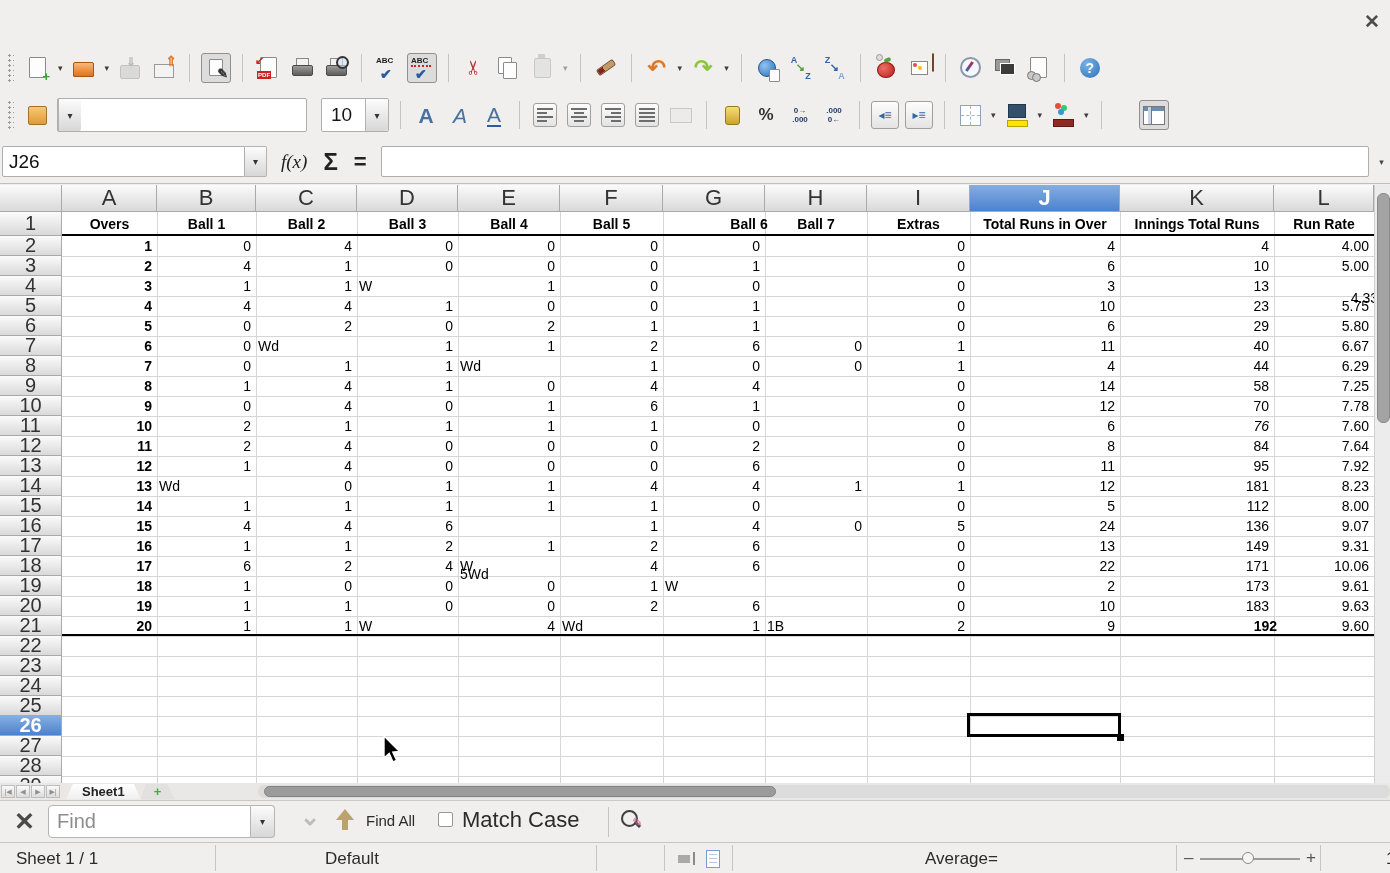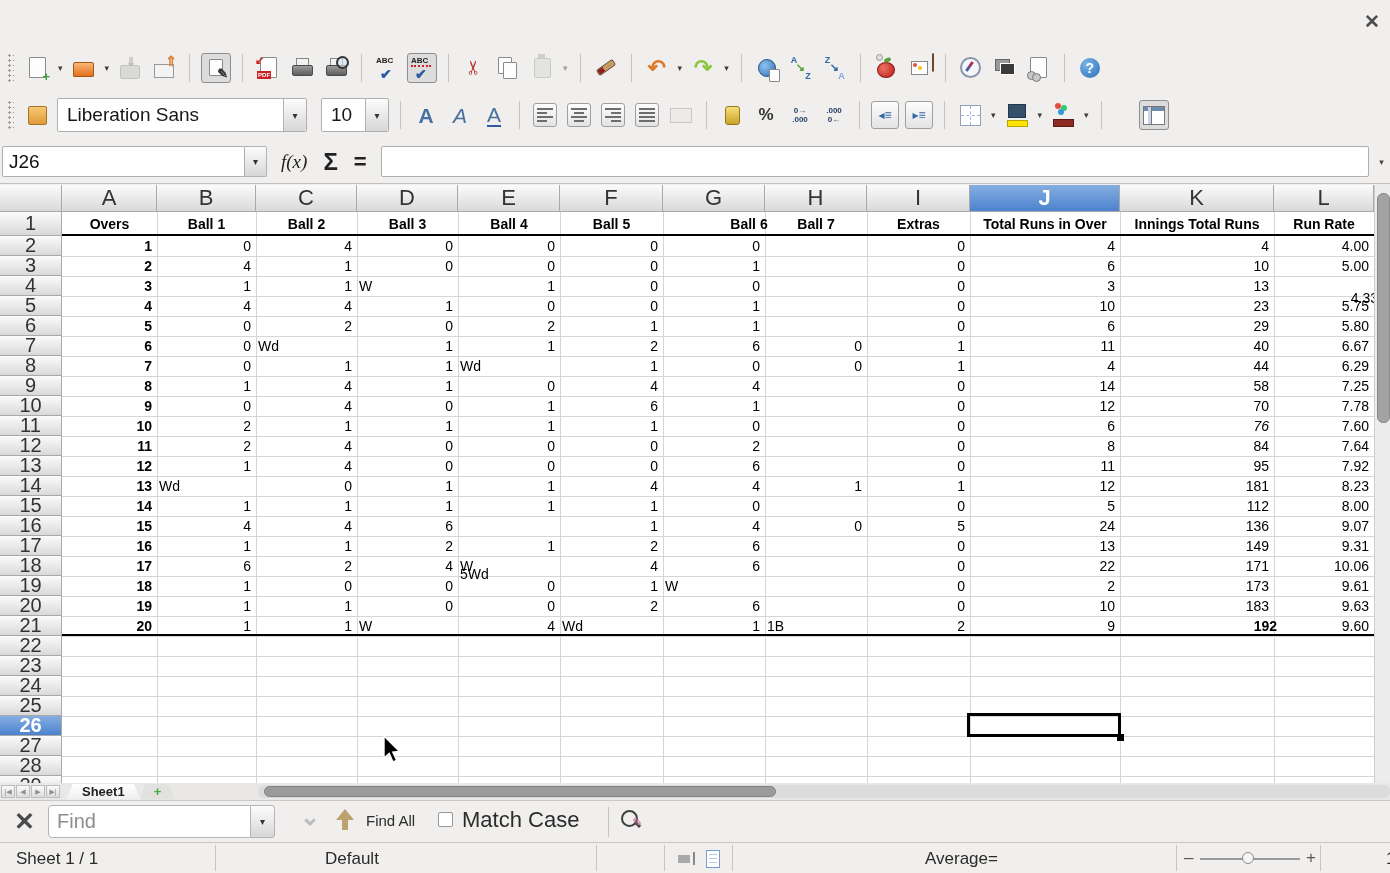--- a/index.html
+++ b/index.html
@@ -285,21 +285,20 @@
         <span class="help-c">?</span>
       </span>
   </div>
 
   <div class="toolbar tb-fmt">
     <div class="grip"></div>
     <span class="tbi">
         <span style="width:17px;height:17px;background:linear-gradient(#f7c873,#e09a3a);border:1px solid #a5702a;border-radius:2px;"></span>
       </span>
     <div class="combo fontname">
-      <span class="val" style="flex:1;">Liberation Sans</span>
       <span class="dd">▾</span>
     </div>
     <div class="combo fontsize" style="margin-left:8px;">
       <span class="val" style="flex:1;">10</span>
       <span class="dd">▾</span>
     </div>
     <span class="tbsep"></span>
     <span class="tbi">
         <span class="charA">A</span>
       </span>

